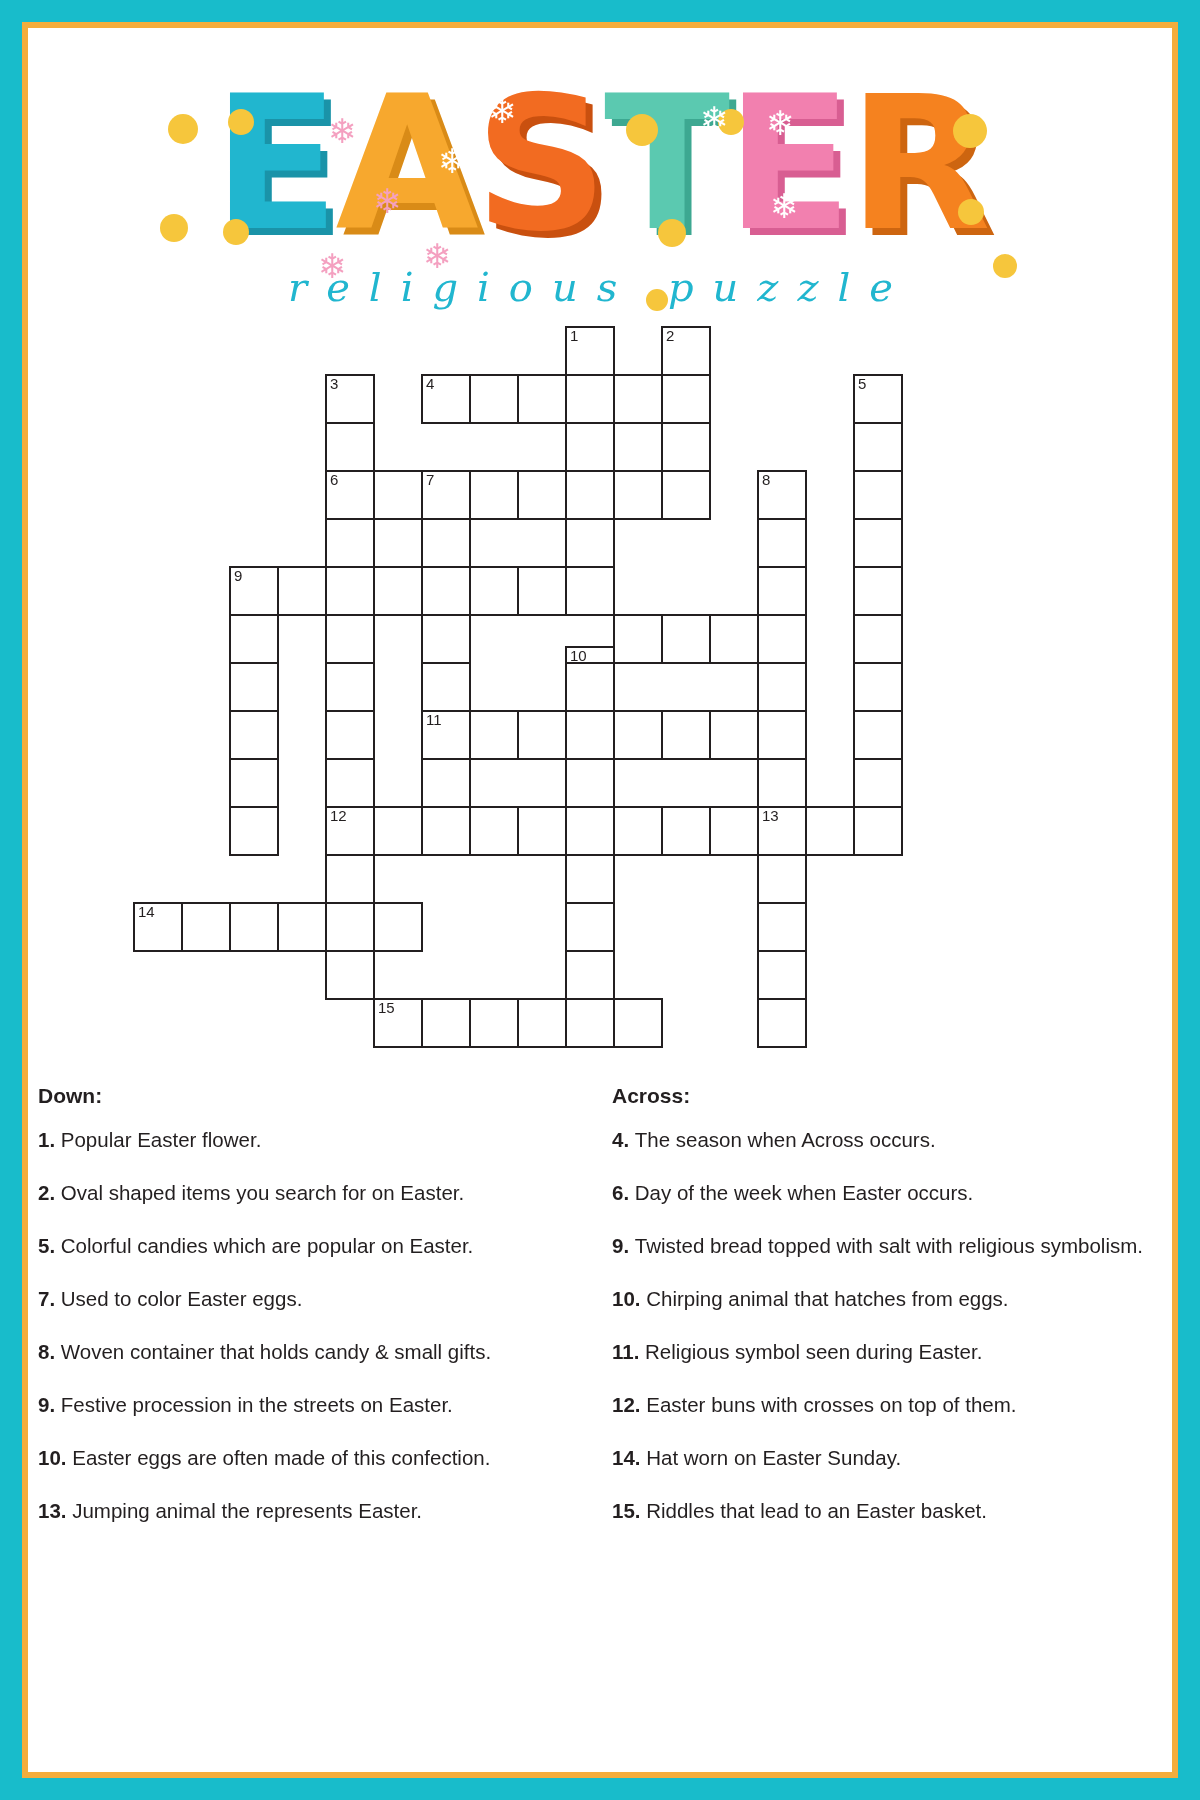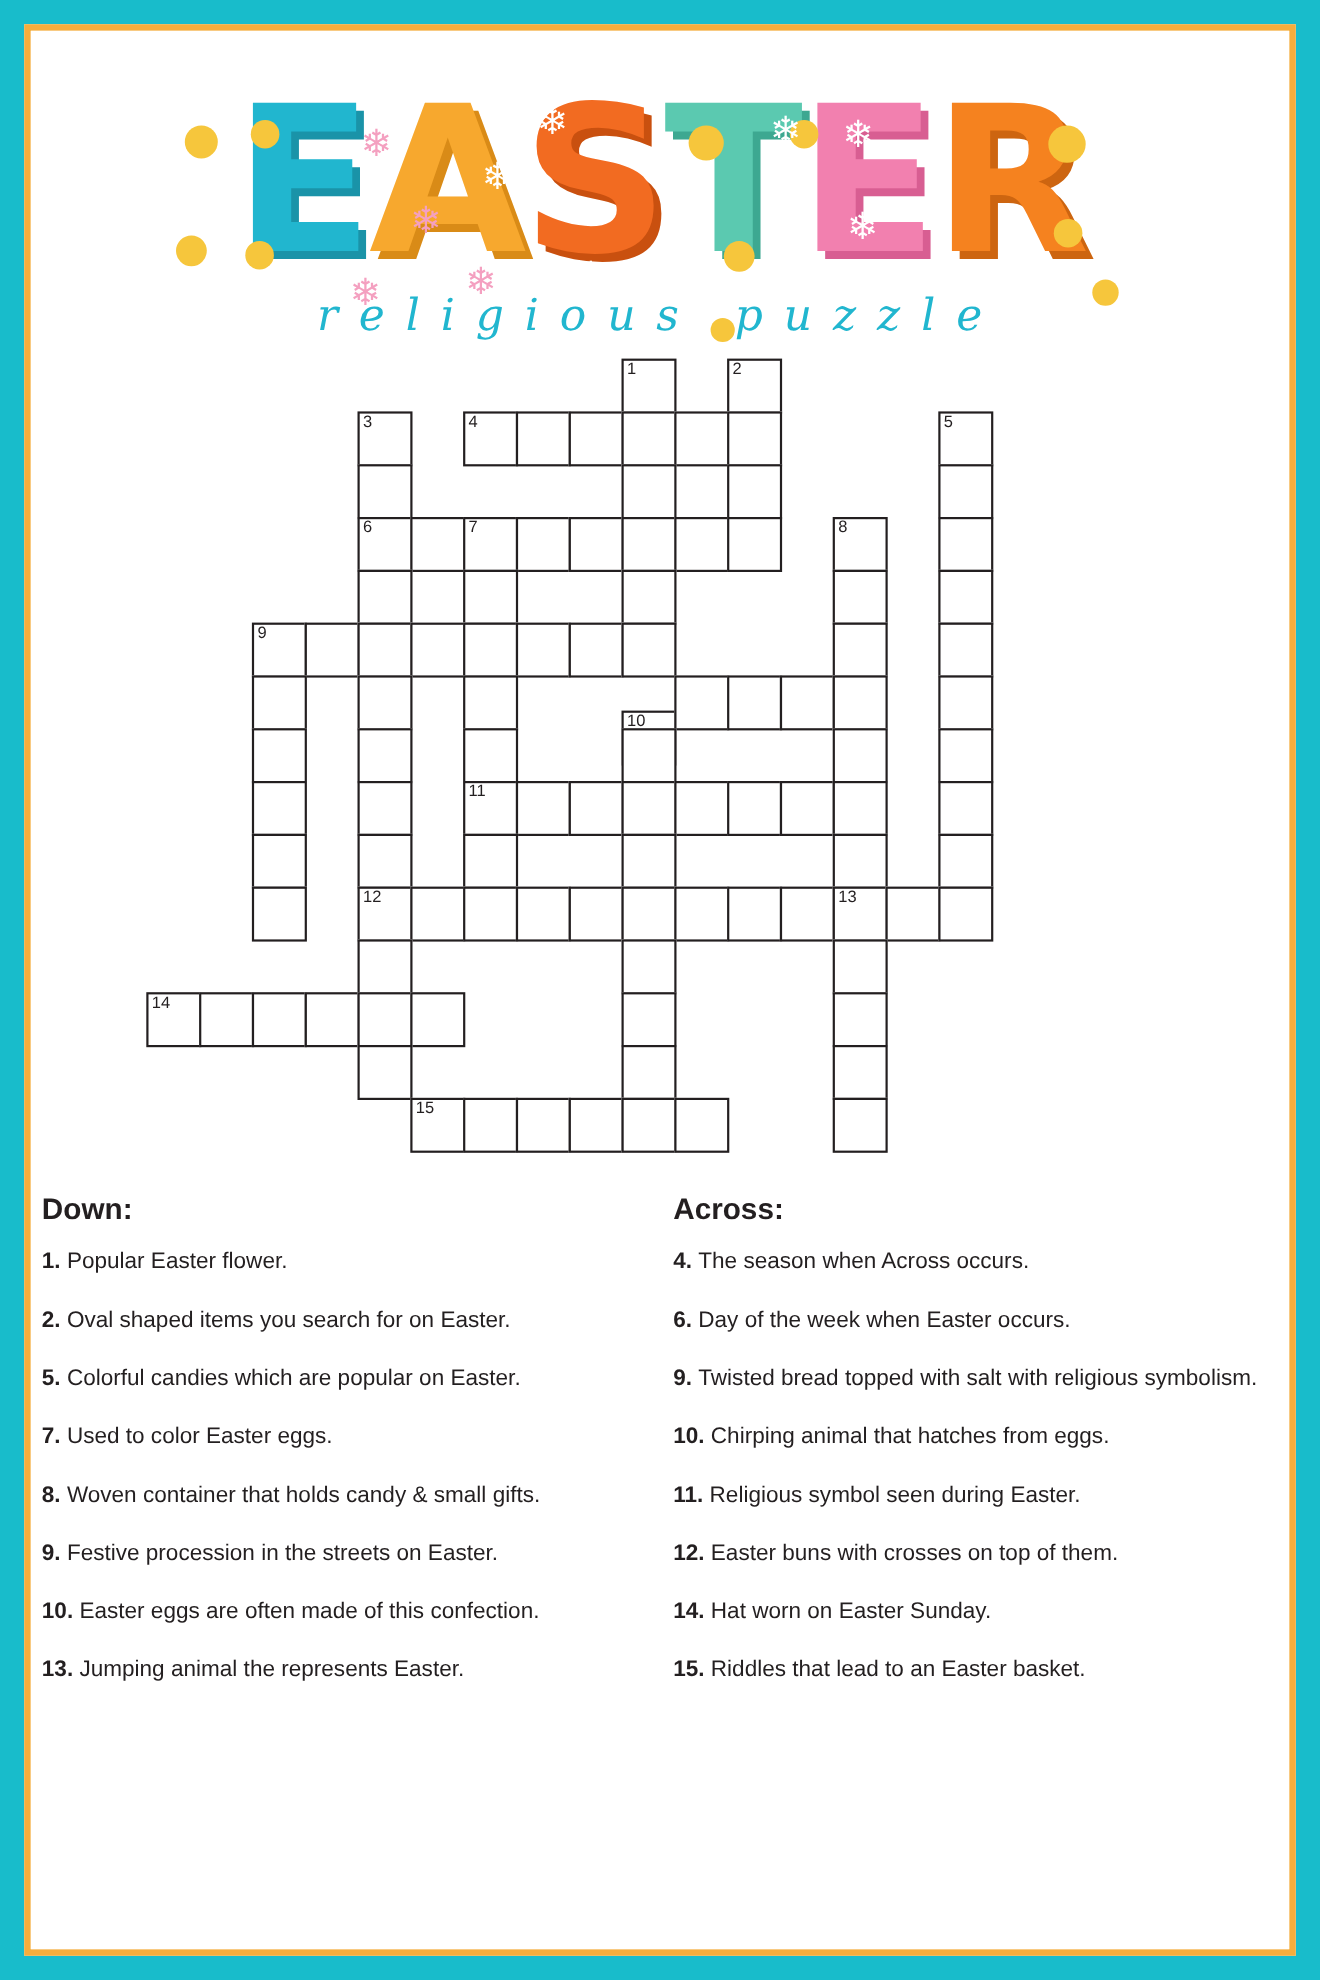--- a/index.html
+++ b/index.html
@@ -130,21 +130,21 @@
   }
   .clue-col {
     width: 50%;
     box-sizing: border-box;
     padding-right: 6px;
   }
   .clue-col.right { padding-left: 2px; }
   .clue-head {
     font-family: "Liberation Sans", sans-serif;
     font-weight: bold;
-    font-size: 27px;
+    font-size: 21px;
     color: #231f20;
     margin-bottom: 18px;
     padding-left: 10px;
   }
   .clue {
     font-family: "Liberation Sans", sans-serif;
     font-size: 20.5px;
     color: #231f20;
     line-height: 28px;
     margin-bottom: 25px;

